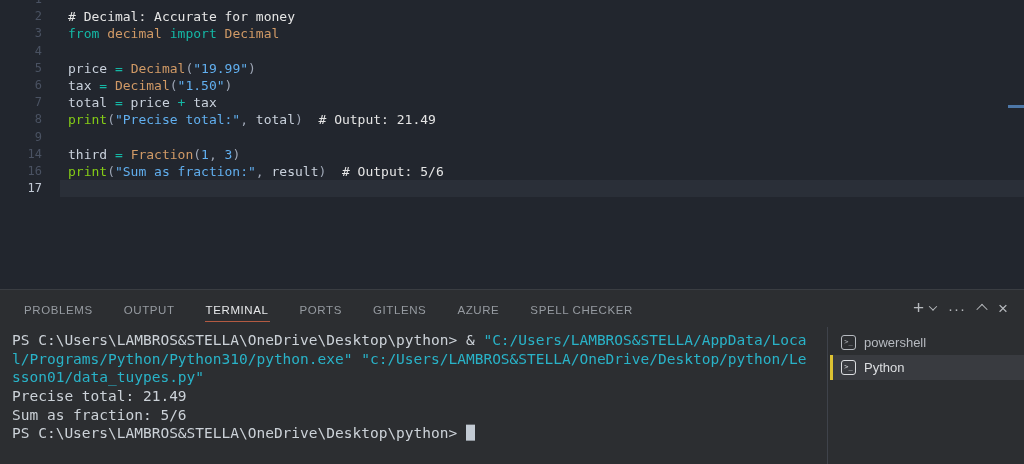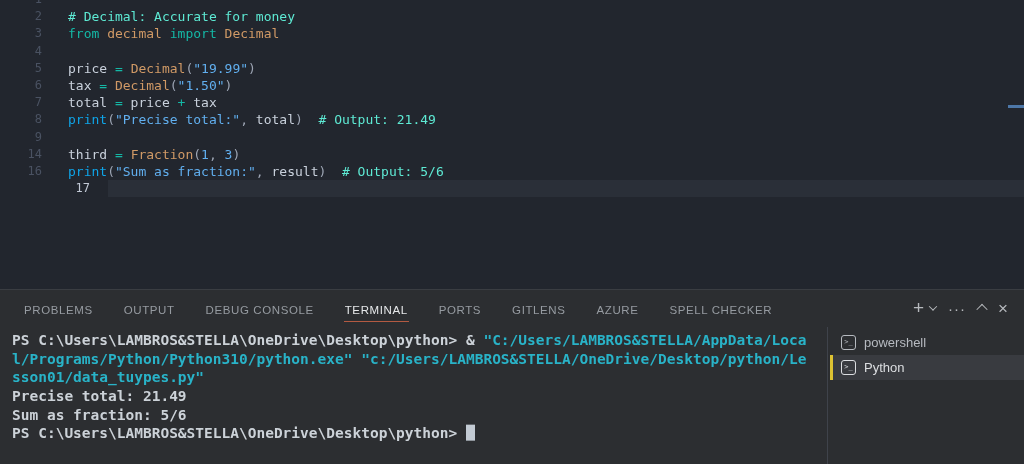--- a/index.html
+++ b/index.html
@@ -8,28 +8,28 @@
     background:#22262e;font-family:"Liberation Sans",sans-serif;
     -webkit-font-smoothing:antialiased;
   }
   
   .editor{position:absolute;left:0;top:0;width:1024px;height:289px;background:#22262e;overflow:hidden;}
   .code-rows{position:absolute;left:0;top:-9px;right:0;}
   .row{display:flex;height:17.2px;line-height:17.2px;white-space:pre;
        font-family:"DejaVu Sans Mono",monospace;font-size:13px;}
   .gutter{width:42px;text-align:right;color:#4a5262;font-size:12px;flex:0 0 42px;}
   .code{margin-left:26px;flex:1;}
-  .row.current{background:linear-gradient(to right,transparent 0,transparent 60px,#2a2f38 60px);margin-left:48px;}
+  .row.current{background:linear-gradient(to right,transparent 0,transparent 60px,#2a2f38 60px);}
   .row.current .gutter{color:#c3cad6;}
-  .c-comment{color:#5eead4;}
+  .c-comment{color:#e5e5e5;}
   .c-kw{color:#14b8a6;}
   .c-cls{color:#d19a66;}
   .c-str{color:#61afef;}
   .c-num{color:#61afef;}
-  .c-fn{color:#0ea5e9;}
+  .c-fn{color:#84cc16;}
   .c-var{color:#c9d1dc;}
   .c-pun{color:#9da5b4;}
   .overview-marker{position:absolute;right:0;top:105px;width:16px;height:3px;background:#4d77a8;}
   
   .panel{position:absolute;left:0;top:289px;width:1024px;height:175px;
          background:#2c2e31;border-top:1px solid #3a3d42;box-sizing:border-box;}
   .panel-tabs{position:absolute;left:23px;top:0;height:36px;display:flex;align-items:center;}
   .tab{font-size:11.5px;letter-spacing:0.6px;color:#969b a1;color:#969ba1;margin-right:29px;
        padding:10px 1px 5px;border-bottom:1.5px solid transparent;cursor:default;}
   .tab.active{color:#e6e8ea;border-bottom-color:#b35a42;}
@@ -39,21 +39,21 @@
   .glyph-dots{font-size:15px;letter-spacing:1px;line-height:1;}
   .glyph-x{font-size:17px;line-height:1;}
   .chev{width:7px;height:7px;border-right:1.5px solid #b6b9bd;border-bottom:1.5px solid #b6b9bd;display:inline-block;}
   .chev-down{transform:rotate(45deg) translate(-1px,-1px);}
   .chev-up{transform:rotate(-135deg) translate(-1px,-1px);}
   .chev-small{width:5px;height:5px;margin-left:-6px;}
   
   .terminal-output{position:absolute;left:12px;top:50px;right:200px;
        font-family:"DejaVu Sans Mono",monospace;font-size:14.5px;line-height:18.7px;
        color:#ccd2d8;white-space:pre;transform:translateY(-9.35px);}
-  .tline{height:18.7px;font-weight:bold;}
+  .tline{height:18.7px;}
   .t-fg{color:#ccd2d8;}
   .t-cyan{color:#29b3c8;}
   .cursor-block{display:inline-block;width:9px;height:16px;background:#c3cbd4;vertical-align:-3px;}
   
   .sash{position:absolute;left:827px;top:37px;bottom:0;width:1px;background:#3f434b;}
   .term-list{position:absolute;left:830px;right:0;top:40px;}
   .term-item{position:relative;height:25px;display:flex;align-items:center;color:#b6bac0;font-size:13px;}
   .term-item.selected{background:#393b40;color:#dcdee1;}
   .term-item .sel-bar{display:none;}
   .term-item.selected .sel-bar{display:block;position:absolute;left:0;top:0;bottom:0;width:3px;background:#ddc232;}
@@ -78,21 +78,20 @@
       <div class="row"><span class="gutter">16</span><span class="code"><span class="c-fn">print</span><span class="c-pun">(</span><span class="c-str">"Sum as fraction:"</span><span class="c-pun">, </span><span class="c-var">result</span><span class="c-pun">)</span><span class="c-var">  </span><span class="c-comment"># Output: 5/6</span></span></div>
       <div class="row current"><span class="gutter">17</span><span class="code"></span></div>
     </div>
   <div class="overview-marker"></div>
 </div>
 
 <div class="panel">
   <div class="panel-tabs">
       <span class="tab">PROBLEMS</span>
       <span class="tab">OUTPUT</span>
-      <span class="tab">DEBUG CONSOLE</span>
       <span class="tab active">TERMINAL</span>
       <span class="tab">PORTS</span>
       <span class="tab">GITLENS</span>
       <span class="tab">AZURE</span>
       <span class="tab">SPELL CHECKER</span>
     </div>
   <div class="panel-actions">
       <span class="panel-action glyph-plus">+</span>
       <span class="panel-action">
         <span class="chev chev-down chev-small"></span>

